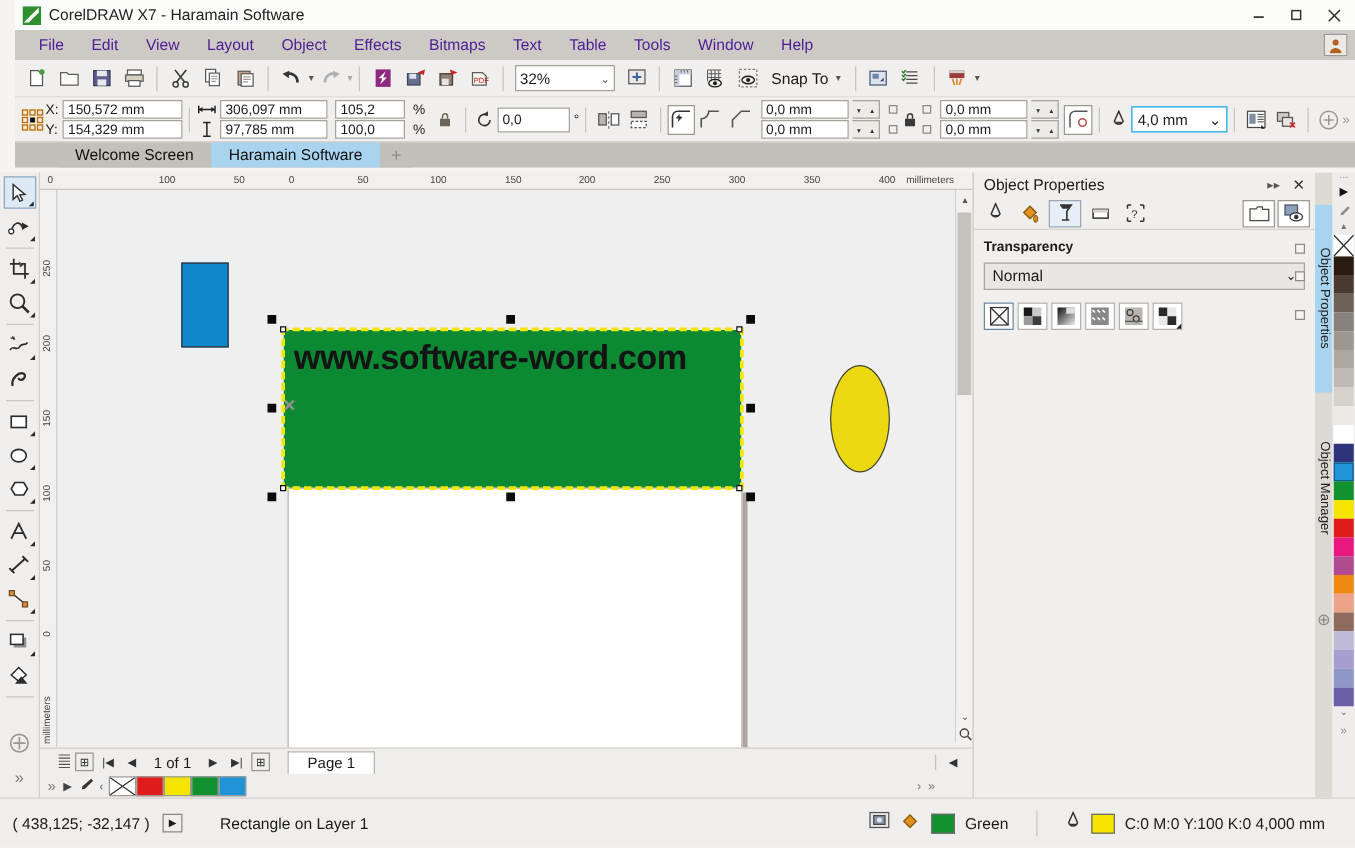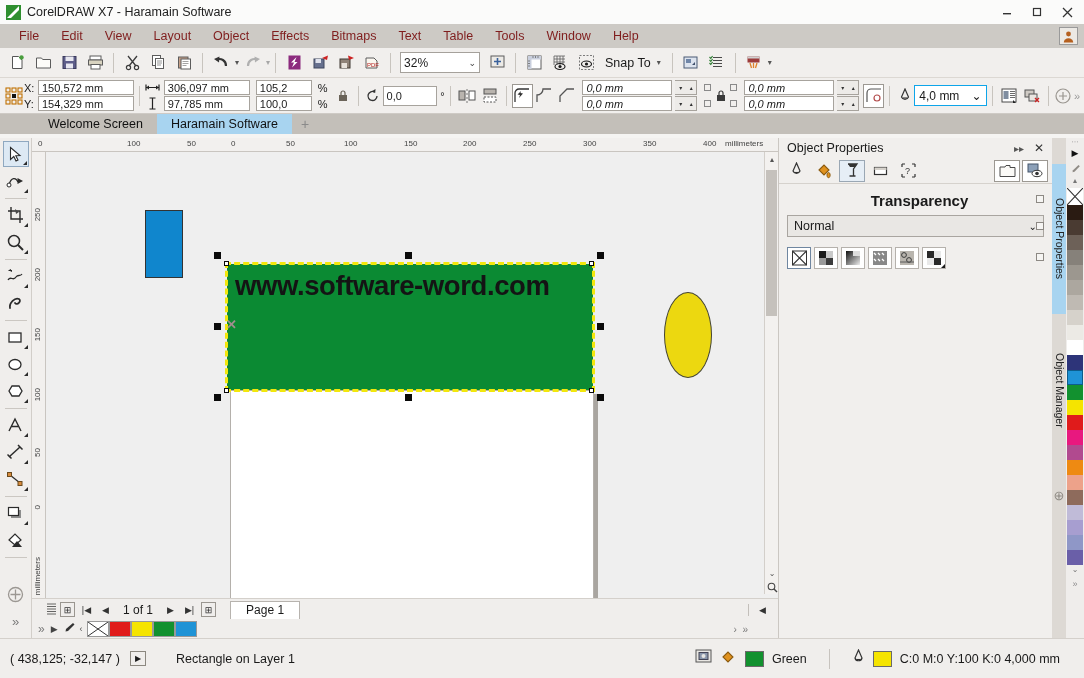--- a/index.html
+++ b/index.html
@@ -4,33 +4,33 @@
 <style>
   * { box-sizing: border-box; margin:0; padding:0; }
   html,body { width:1084px; height:678px; overflow:hidden; }
   body {
     font-family: "Liberation Sans", sans-serif;
     font-size: 12px;
     color:#1a1a1a;
     background:#f0efee;
     -webkit-font-smoothing: antialiased;
   }
-  .app { position:relative; width:1084px; height:678px; background:#f5f4f2; }
+  .app { position:relative; width:1084px; height:678px; background:#f5f4f2;padding-left:12px; }
 
   
   .titlebar { height:24px; background:#fbfbfa; display:flex; align-items:center; padding-left:6px; position:relative; }
   .app-logo { width:15px; height:15px; margin-right:6px; position:relative; }
   .app-logo svg { display:block; }
   .title-text { font-size:12.5px; color:#222; }
   .win-buttons { position:absolute; right:2px; top:0; height:24px; display:flex; align-items:center; }
   .win-btn { width:30px; height:22px; display:flex; align-items:center; justify-content:center; color:#333; font-size:13px; }
 
   
   .menubar { height:24px; background:#cdcac5; display:flex; align-items:center; padding-left:8px; position:relative; }
-  .menu-item { padding:3px 11px; font-size:12.5px; color:#7f1d1d; }
+  .menu-item { padding:3px 11px; font-size:12.5px; color:#4c1d95; }
   .user-badge { position:absolute; right:6px; top:3px; width:19px; height:18px; border:1px solid #9a9a9a; background:#ece9e4; display:flex; align-items:center; justify-content:center; }
 
   
   .toolbar { height:30px; background:#f1efed; border-bottom:1px solid #dcd8d3; display:flex; align-items:center; padding:0 4px; }
   .tb-btn { width:26px; height:24px; display:flex; align-items:center; justify-content:center; border:1px solid transparent; }
   .sep { width:1px; height:20px; background:#c8c4be; margin:0 5px; }
   .tb-arrow { font-size:8px; color:#555; margin-left:1px; }
   .zoom-combo { width:80px; height:21px; border:1px solid #a5a19b; background:#fff; display:flex; align-items:center; padding:0 3px; margin:0 4px; }
   .zoom-combo .zval { flex:1; font-size:12px; }
   .zoom-combo .zcar { font-size:9px; color:#444; }
@@ -39,21 +39,21 @@
   
   .propbar { height:36px; background:#f1efed; border-bottom:1px solid #cecac5; display:flex; align-items:center; padding:0 4px; }
   .field-pair { display:flex; flex-direction:column; justify-content:center; gap:1px; }
   .fl-row { display:flex; align-items:center; gap:3px; height:15px; }
   .fl-lab { font-size:11px; width:11px; }
   .inp { border:1px solid #a7a39d; background:#fff; height:15px; font-size:11px; padding:0 3px; display:flex; align-items:center; }
   .inp.w96 { width:96px; }
   .inp.w86 { width:86px; }
   .inp.w42 { width:56px; }
   .inp.w62 { width:62px; }
-  .inp.w70 { width:90px;font-style:italic; }
+  .inp.w70 { width:70px; }
   .spin2 { width:22px; height:15px; border:1px solid #a7a39d; border-left:none; background:#edebe8; display:flex; }
   .spin2 div { flex:1; display:flex; align-items:center; justify-content:center; font-size:6px; color:#333; }
   .pct { font-size:11px; margin-left:3px; }
   .mini-ico { width:22px; height:22px; display:flex; align-items:center; justify-content:center; }
   .boxsel { width:24px; height:24px; border:1px solid #9c9892; background:#fff; display:flex; align-items:center; justify-content:center; }
   .unit-combo { width:82px; height:21px; border:1px solid #0ea5e9; background:#fff; display:flex; align-items:center; padding:0 4px; font-size:12px; }
 
   
   .tabrow { height:20px; background:#c3bfb9; display:flex; align-items:flex-end; padding-left:34px; }
   .doctab { height:20px; padding:0 14px; display:flex; align-items:center; font-size:12.5px; background:#c3bfb9; color:#111; }
@@ -100,21 +100,21 @@
 
   .palette-bottom { position:absolute; left:32px; bottom:0; right:306px; height:18px; background:#f0eeec; display:flex; align-items:center; }
   .pal-sw { width:22px; height:16px; border:1px solid #999; }
 
   
   .docker { position:absolute; right:32px; top:0; width:274px; bottom:0; background:#f1efed; border-left:1px solid #cbc7c2; }
   .docker-head { height:20px; display:flex; align-items:center; padding:0 4px 0 8px; font-size:12.5px; }
   .docker-tools { height:26px; display:flex; align-items:center; padding:0 4px; border-bottom:1px solid #d6d2cd; gap:2px; }
   .dtool { width:26px; height:22px; display:flex; align-items:center; justify-content:center; border:1px solid transparent; }
   .dtool.sel { border:1px solid #9aa7b4; background:#e6eef6; }
-  .docker-section-title { font-size:15px; font-weight:bold; padding:8px 0 4px 8px;text-align:center; }
+  .docker-section-title { font-size:11px; font-weight:bold; padding:8px 0 4px 8px; }
   .docker-combo { margin:2px 8px 0 8px; height:22px; border:1px solid #a9a5a0; background:#e9e7e4; display:flex; align-items:center; padding:0 6px; font-size:12.5px; }
   .docker-combo .car { margin-left:auto; font-size:10px; }
   .tiny-sq { position:absolute; right:8px; width:8px; height:8px; border:1px solid #8d8984; background:#f6f5f3; }
   .trans-row { display:flex; gap:3px; padding:10px 8px 0 8px; }
   .trans-btn { width:24px; height:22px; border:1px solid #b5b1ac; background:#fff; display:flex; align-items:center; justify-content:center; }
   .trans-btn.sel { border:1px solid #6f86a0; }
 
   .side-tabs { position:absolute; right:18px; top:0; width:14px; bottom:0; background:#ddd9d4; }
   .side-tab { position:absolute; left:0; width:14px; background:#ddd9d4; writing-mode:vertical-rl; text-align:center; font-size:10.5px; padding:4px 0; color:#222; }
   .side-tab.active { background:#a8d4f0; }

